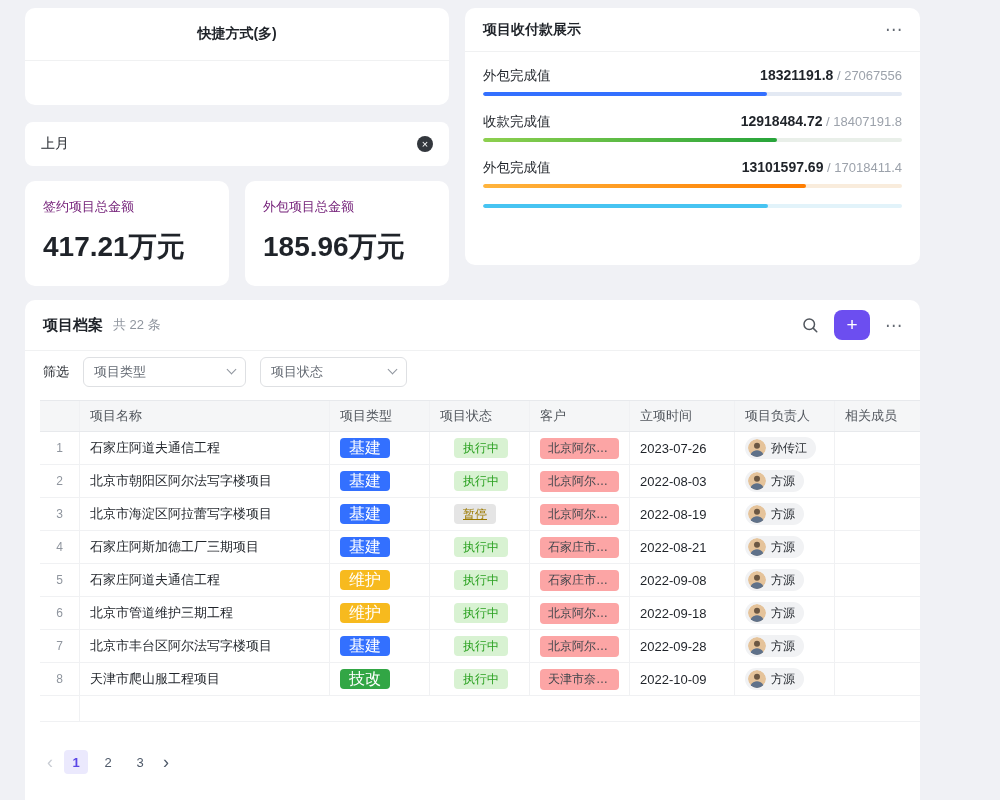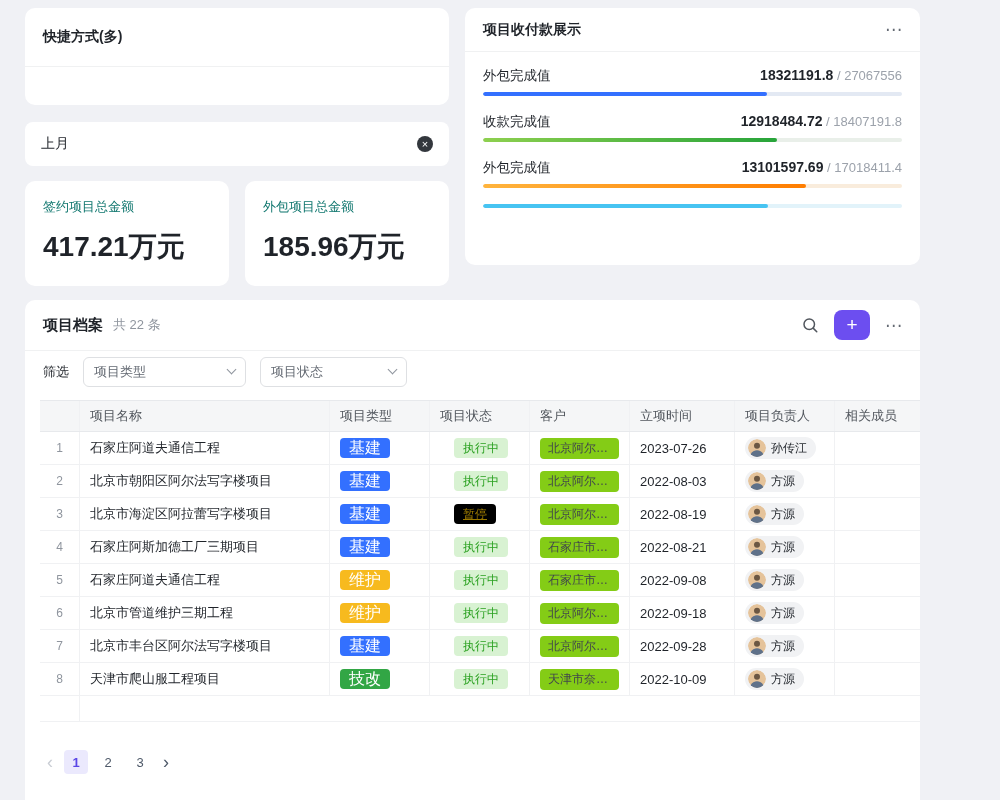--- a/index.html
+++ b/index.html
@@ -11,37 +11,37 @@
   }
   .page { padding:8px 0 0 25px; width:920px; }
   .top { display:flex; gap:16px; }
   .col-left { width:440px; }
   .col-right { width:472px;text-align:center; }
   .card { background:#fff; border-radius:10px; }
 
   
   .shortcuts-card { height:97px; }
   .card-header {
-    height:59px; display:flex; align-items:center; padding:0 18px;
-    border-bottom:1px solid #f0f1f2; font-size:14px; font-weight:700;
+    height:53px; display:flex; align-items:center; padding:0 18px;
+    border-bottom:1px solid #f0f1f2; font-size:14px; font-weight:700;justify-content:center;
   }
   
   .month-filter {
     margin-top:17px; height:44px; border-radius:8px;
     display:flex; align-items:center; justify-content:space-between;
     padding:0 16px; font-size:14px;
   }
   .close-circle {
     width:16px; height:16px; border-radius:50%; background:#33373d; color:#fff;
     font-size:11px; line-height:16px; text-align:center; cursor:pointer;
   }
   
   .stats-row { display:flex; gap:16px; margin-top:15px; }
   .stat-card { flex:1; height:105px; padding:17px 18px; }
-  .stat-label { font-size:13px; color:#0f766e; }
+  .stat-label { font-size:13px; color:#701a75; }
   .stat-value { font-size:28px; font-weight:700; margin-top:12px; }
 
   
   .payment-card { height:257px; }
   .payment-header {
     height:44px; display:flex; align-items:center; justify-content:space-between;
     padding:0 18px; border-bottom:1px solid #f0f1f2; font-size:14px; font-weight:700;
   }
   .more-icon { color:#646a73; font-size:17px; font-weight:400; cursor:pointer; }
   .metrics { padding:14px 18px 0; }
@@ -96,21 +96,21 @@
   .c-type { width:100px; flex:none; }
   .c-status { width:100px; flex:none; }
   .c-cust { width:100px; flex:none; }
   .c-date { width:105px; flex:none; }
   .c-owner { width:100px; flex:none; }
   .c-members { width:85px; flex:none; border-right:none; }
   .name-text { overflow:hidden; text-overflow:ellipsis; }
   .badge { padding:2px 9px; border-radius:4px; font-size:16px; color:#fff; line-height:16px; }
   .status-badge { padding:2px 9px; border-radius:4px; font-size:12px; line-height:16px;margin-left:14px; }
   .tag {
-    background:#84cc16; color:#41464c; padding:2px 8px; border-radius:4px; font-size:12px;
+    background:#fca5a5; color:#41464c; padding:2px 8px; border-radius:4px; font-size:12px;
     max-width:82px; overflow:hidden; text-overflow:ellipsis; white-space:nowrap; display:inline-block;
   }
   .owner-pill {
     display:inline-flex; align-items:center; gap:5px; background:#f1f2f4;
     border-radius:999px; padding:2px 9px 2px 3px; font-size:12px; color:#1f2329;
   }
   .avatar { width:18px; height:18px; border-radius:50%; overflow:hidden; display:block; flex:none; }
   .t-empty-row { display:flex; height:26px; border-bottom:1px solid #f0f1f3; }
   .t-empty-row .cell { border-bottom:none; }
 
@@ -318,21 +318,21 @@
 
   <div class="t-row">
     <div class="cell c-idx">3</div>
     <div class="cell c-name">
               <span class="name-text">北京市海淀区阿拉蕾写字楼项目</span>
             </div>
     <div class="cell c-type">
               <span class="badge" style="background: rgb(51, 112, 255);">基建</span>
             </div>
     <div class="cell c-status">
-              <span class="status-badge" style="background: #000000; color: rgb(156, 122, 0); text-decoration: underline;">暂停</span>
+              <span class="status-badge" style="background: #e5e5e5; color: rgb(156, 122, 0); text-decoration: underline;">暂停</span>
             </div>
     <div class="cell c-cust">
               <span class="tag">北京阿尔法...</span>
             </div>
     <div class="cell c-date">
               <span>2022-08-19</span>
             </div>
     <div class="cell c-owner">
       <span class="owner-pill">
         <span class="avatar">

